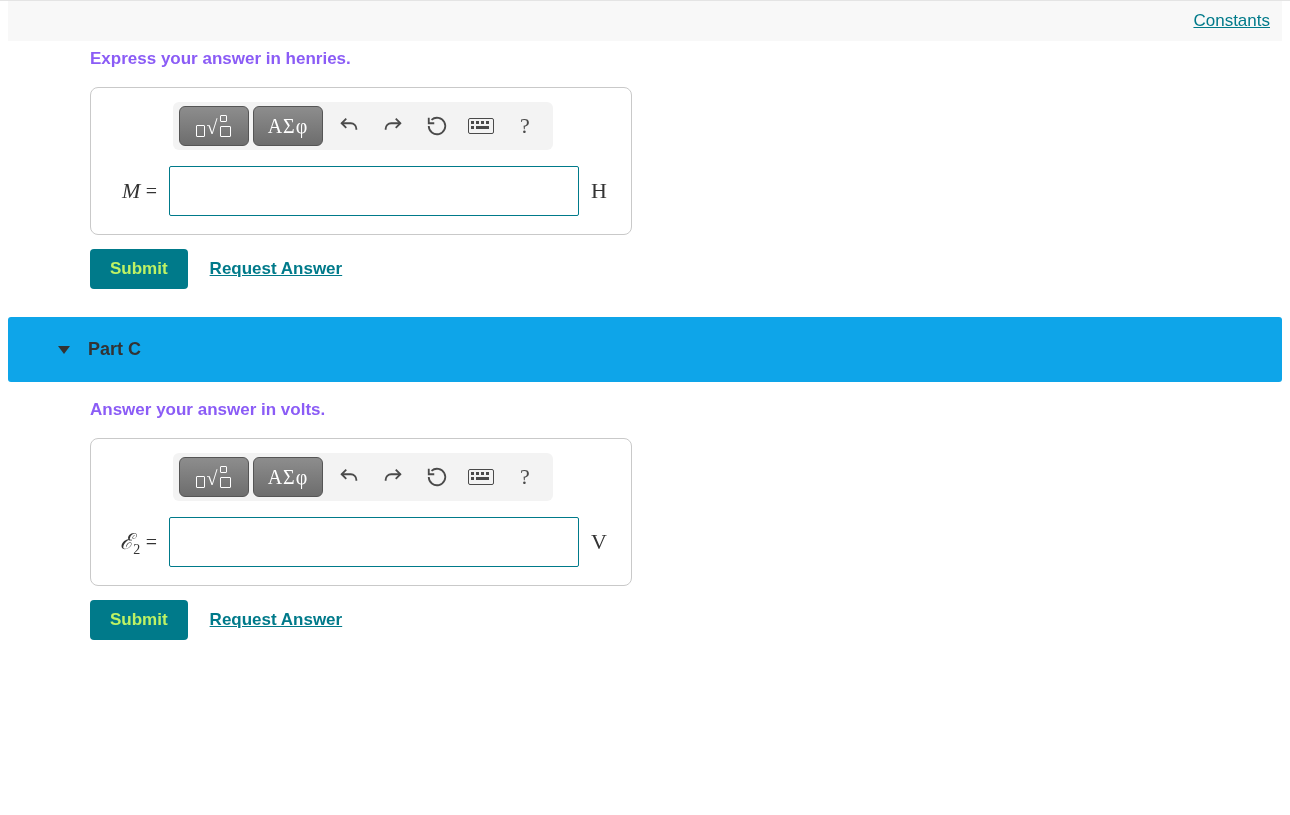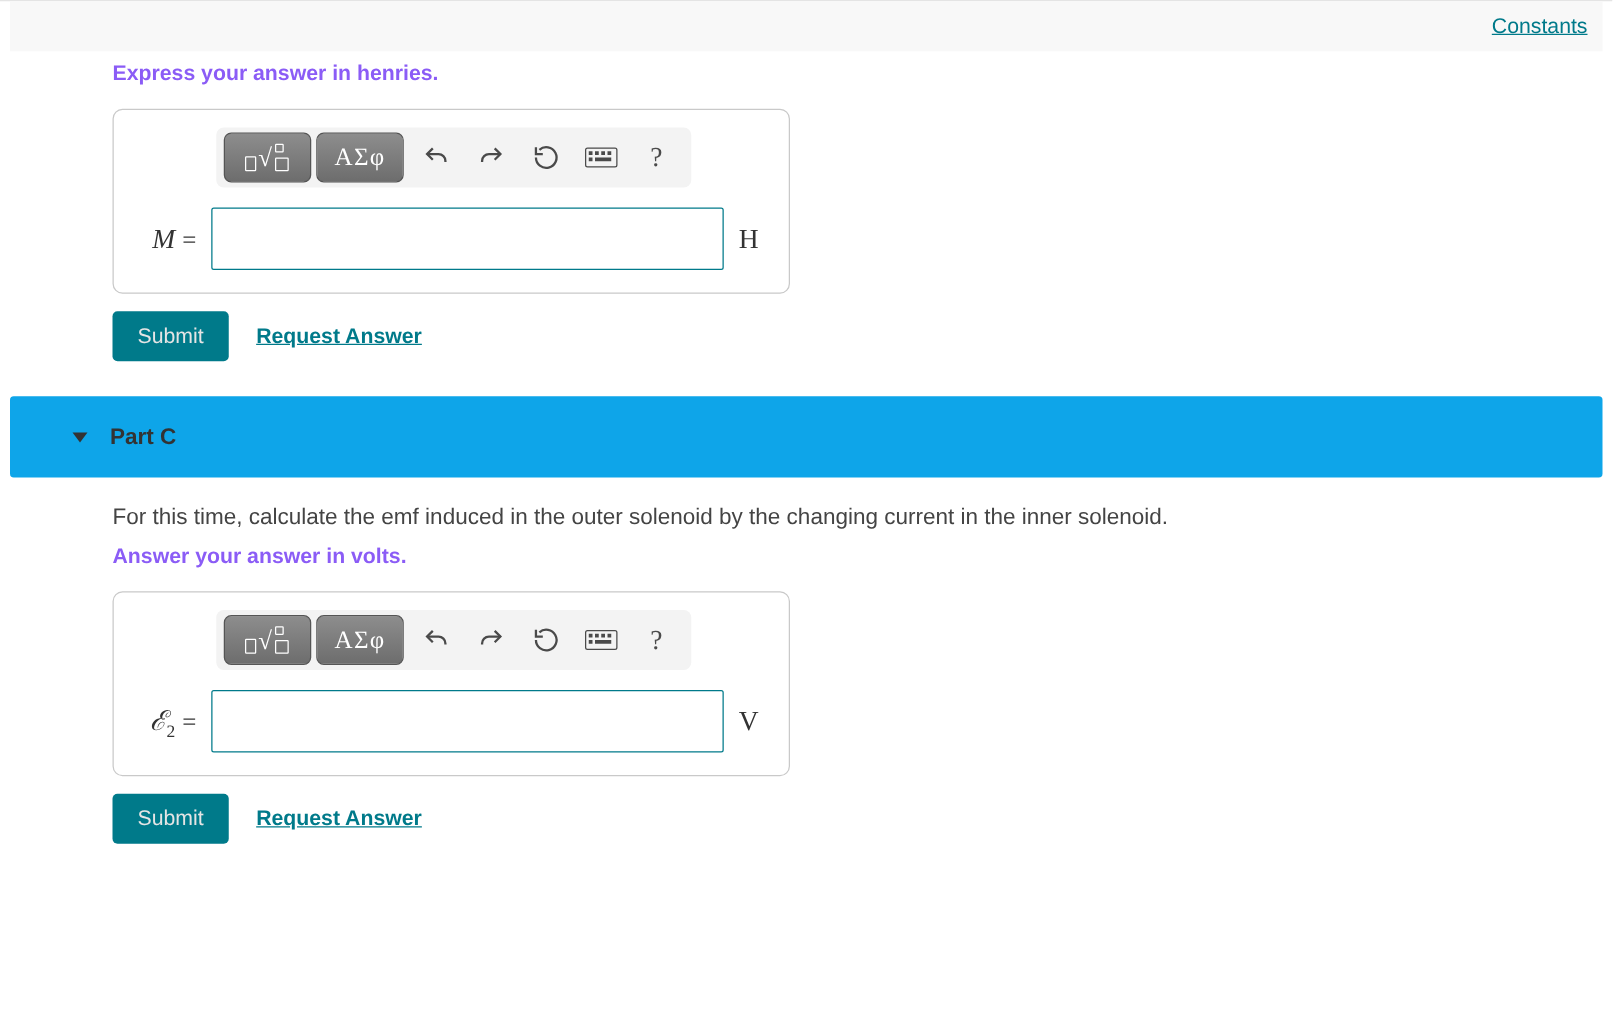--- a/index.html
+++ b/index.html
@@ -125,26 +125,26 @@
     font-size:18px;
     outline:none;
   }
   .unit {
     font-family:'Times New Roman', serif;
     font-size:22px;
   }
   .actions { display:flex; align-items:center; gap:22px; margin-top:4px; padding-bottom:28px;}
   .btn-primary {
     background:#007a8a;
-    color:#e5e5e5;
+    color:#bef264;
     border:none;
     border-radius:4px;
     padding: 10px 20px;
     font-size:17px;
-    font-weight:normal;
+    font-weight:bold;
     cursor:pointer;
   }
   .link {
     color:#007a8a;
     text-decoration:underline;
     font-size:17px;
     font-weight:bold;
     cursor:pointer;
     text-align:center;
   }
@@ -240,21 +240,20 @@
     <a class="link">Request Answer</a>
   </div>
 </div>
 
 <div class="part-header">
   <div class="caret"></div>
   <div class="title">Part C</div>
 </div>
 
 <div class="content">
-  <div class="qtext">For this time, calculate the emf induced in the outer solenoid by the changing current in the inner solenoid.</div>
   <div class="hint">Answer your answer in volts.</div>
 
   <div class="answer-box">
     <div class="toolbar">
       <div class="tb-dark templates">
         <div class="templates-glyph">
           <span class="box"></span>
           <span class="root">√</span>
           <span class="stack">
                 <span class="sm"></span>

